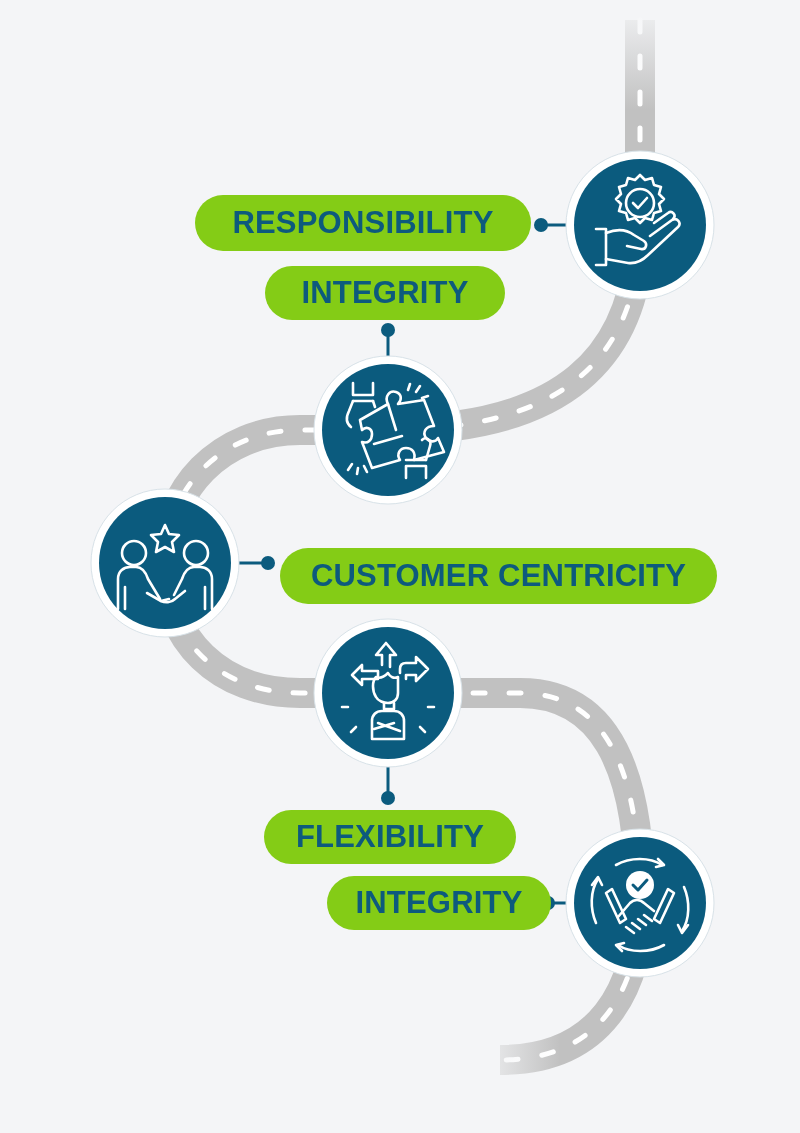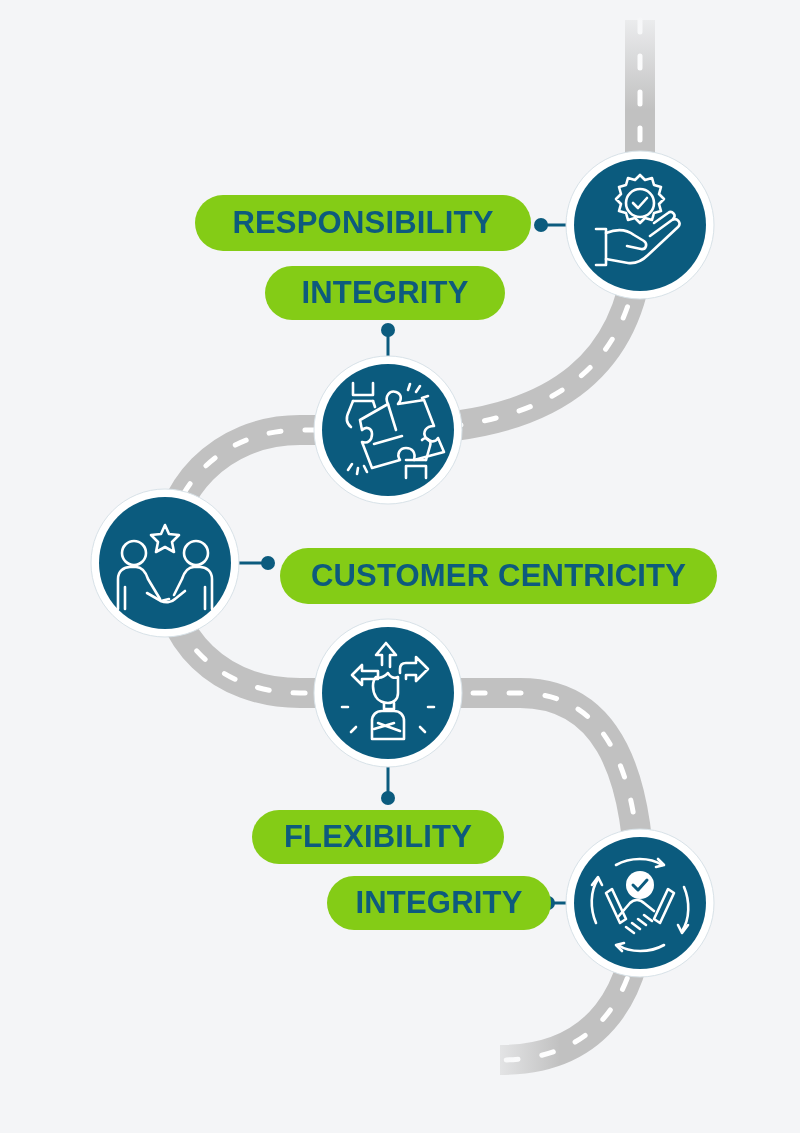--- a/index.html
+++ b/index.html
@@ -157,18 +157,18 @@
 
 <div class="pill" style="left:195px; top:195px; width:336px; height:56px;">
   <span>RESPONSIBILITY</span>
 </div>
 <div class="pill" style="left:265px; top:266px; width:240px; height:54px;">
   <span>INTEGRITY</span>
 </div>
 <div class="pill" style="left:280px; top:548px; width:437px; height:56px;">
   <span>CUSTOMER CENTRICITY</span>
 </div>
-<div class="pill" style="left:252px; top:810px; width:252px; height:54px;">
+<div class="pill" style="left:264px; top:810px; width:252px; height:54px;">
   <span>FLEXIBILITY</span>
 </div>
 <div class="pill" style="left:327px; top:876px; width:224px; height:54px;">
   <span>INTEGRITY</span>
 </div>
 
 </body></html>

